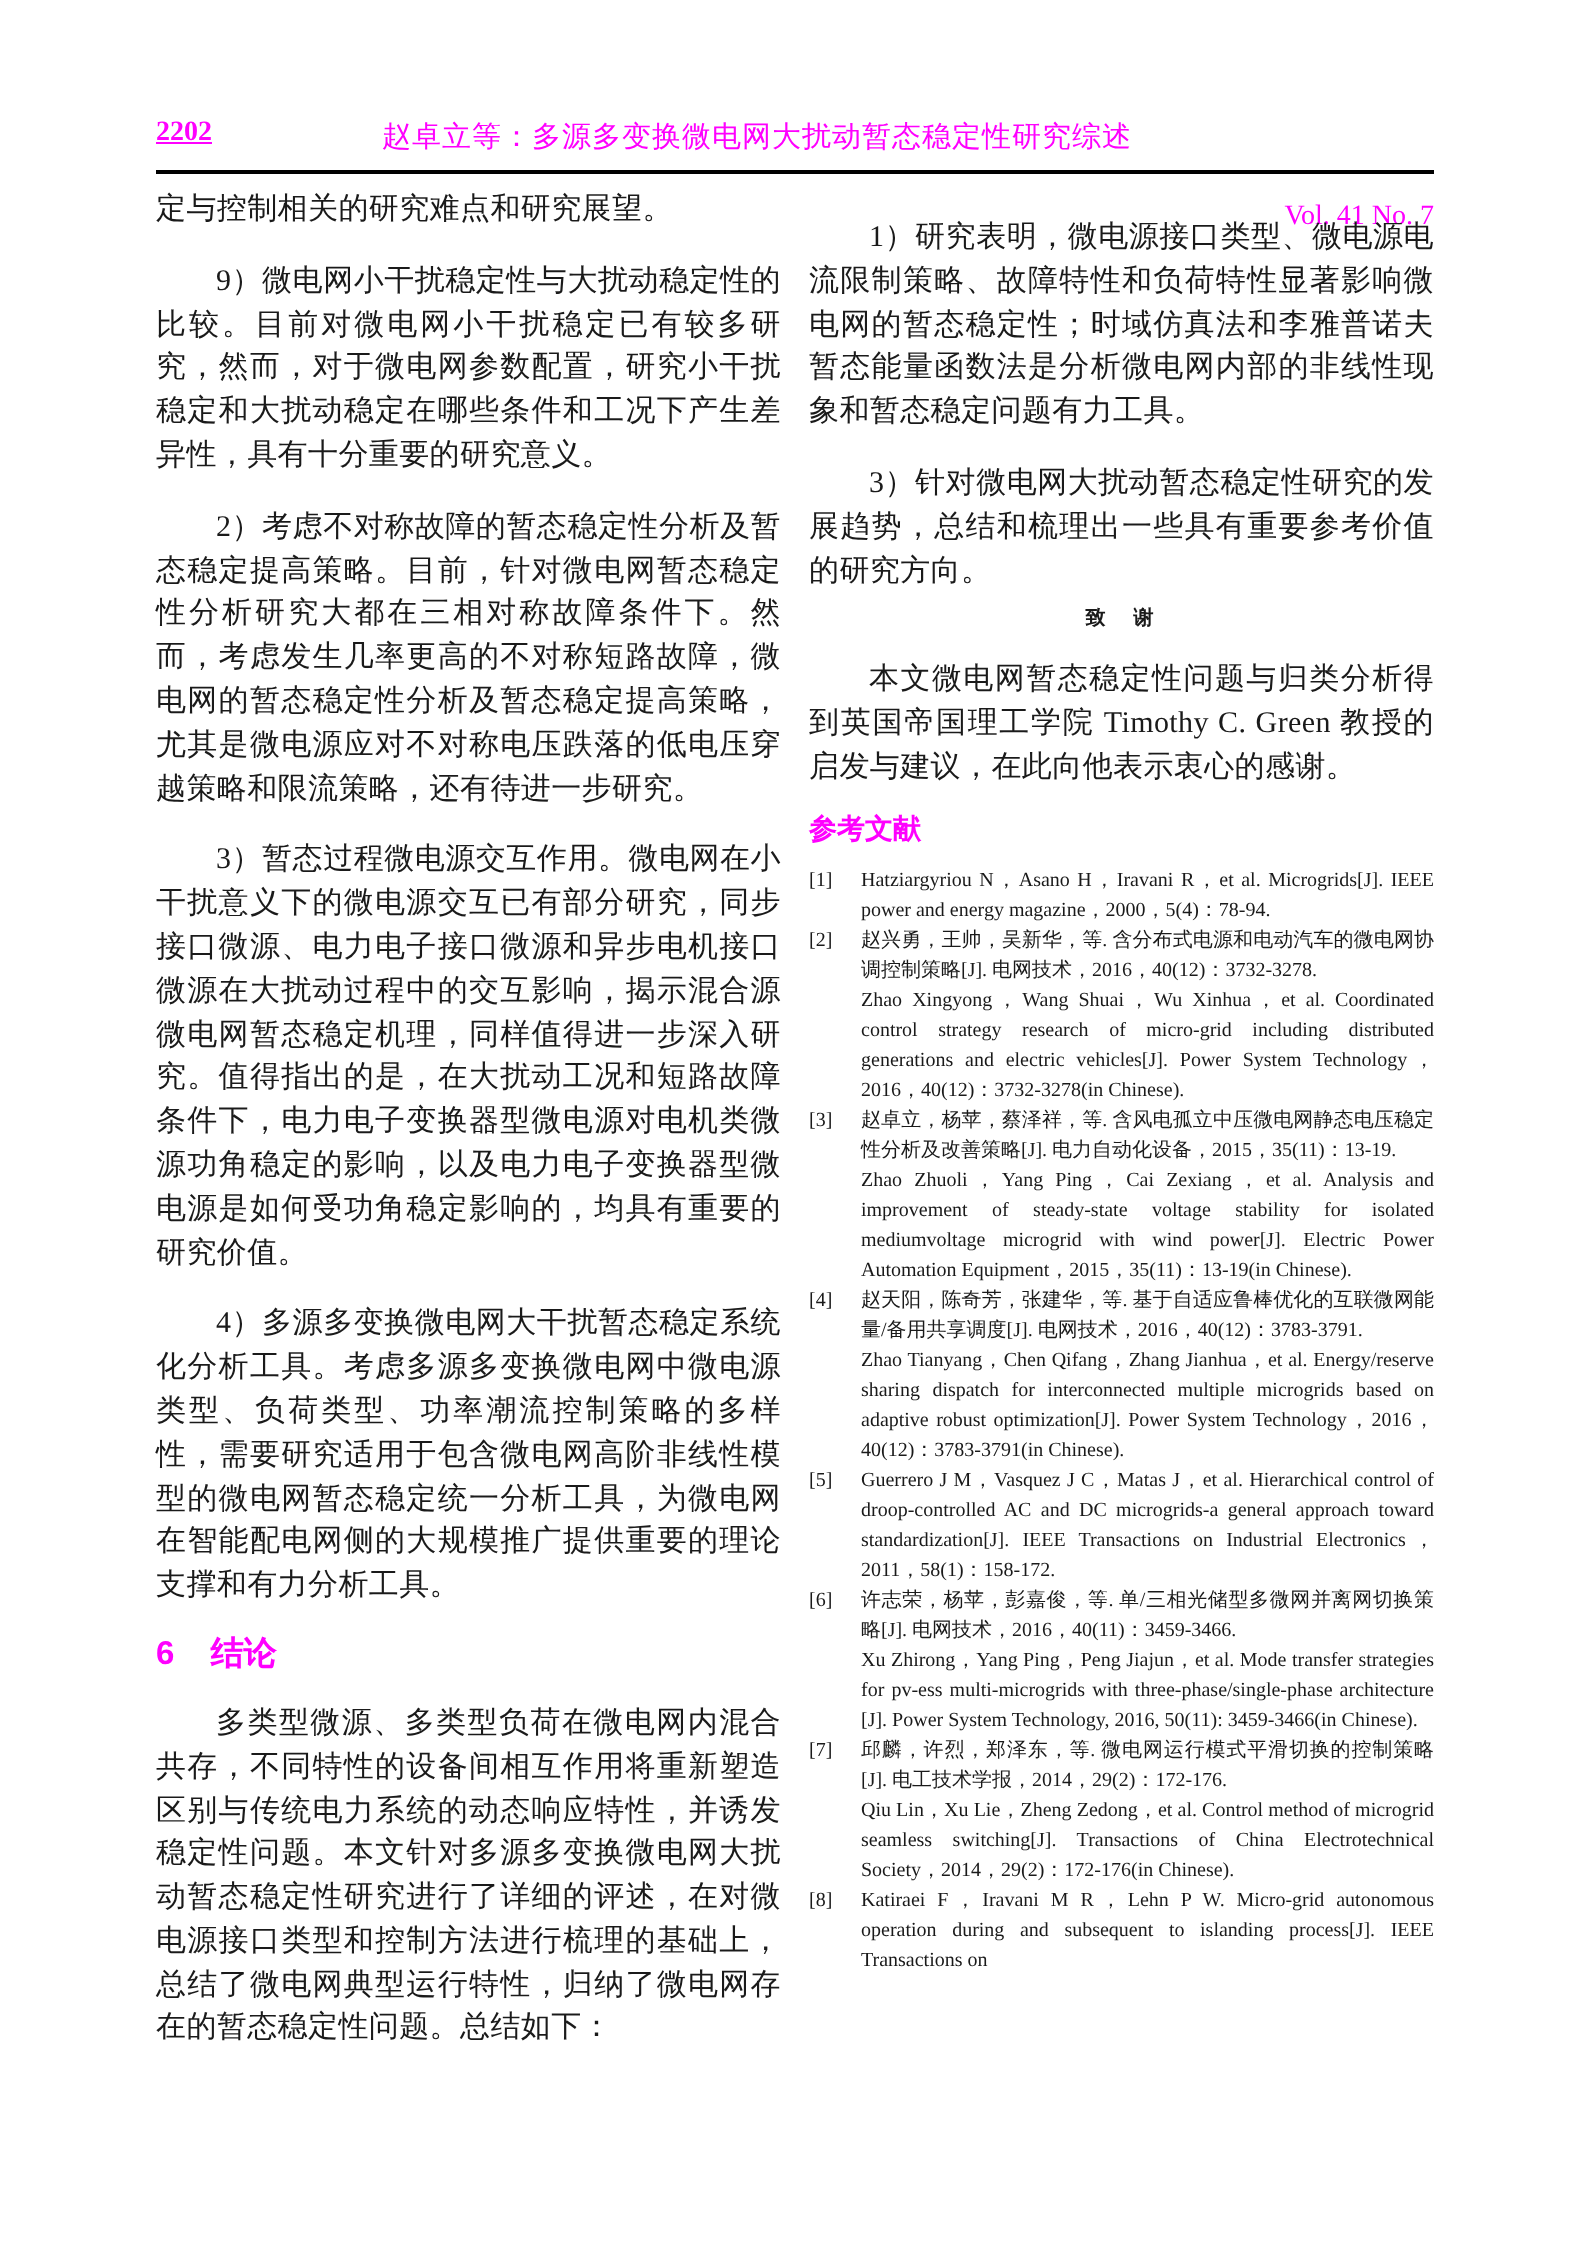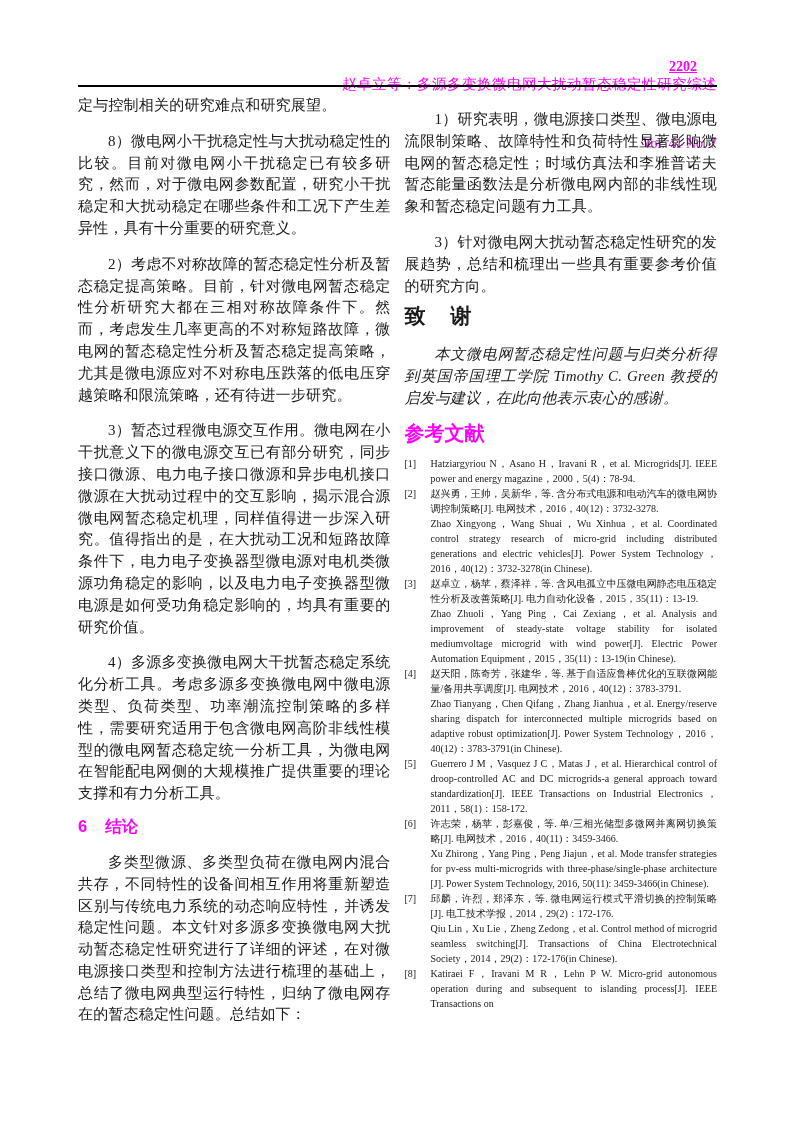--- a/index.html
+++ b/index.html
@@ -12,22 +12,21 @@
     font-family: "Liberation Serif", "DejaVu Serif", serif;
     color: #1a1a1a;
     overflow: hidden;
   }
   .header {
     position: absolute;
     top: 59px;
     left: 78px;
     width: 639px;
     display: flex;
-    align-items: flex-end;
-    flex-direction: column;
+    align-items: flex-start;
   }
   .pagenum {
     color: var(--accent, #FF00FF);
     font-size: 14px;
     font-weight: bold;
     text-decoration: underline;
     min-width: 48px;
   }
   .runtitle {
     flex: 1;
@@ -71,31 +70,31 @@
   sup { font-size: 9px; line-height: 0; }
   .sec-heading {
     margin: 11px 0 8px 0;
     color: var(--accent, #FF00FF);
     font-family: "Liberation Sans", "DejaVu Sans", sans-serif;
     font-size: 16.5px;
     font-weight: bold;
   }
   .sec-heading .sec-title { margin-left: 1.1em; text-align: center; }
   .ack-heading {
-    text-align: left;
+    text-align: center;
     font-weight: bold;
-    font-size: 21px;
+    font-size: 10px;
     margin: 5px 0 3px 0;
     letter-spacing: 2px;
   }
-  .ack-text { font-style: italic; }
+  .ack-text { }
   .ref-heading {
     color: var(--accent, #FF00FF);
     font-family: "Liberation Sans", "DejaVu Sans", sans-serif;
-    font-size: 20px;
+    font-size: 14px;
     font-weight: bold;
     margin: 10px 0 9px 0;
   }
   .ref-item {
     display: flex;
     font-size: 10px;
     line-height: 15px;
   }
   .ref-label { flex: 0 0 26px; width: 26px; }
   .ref-text { flex: 1; text-align: justify; }
@@ -111,21 +110,21 @@
     <span class="runtitle">赵卓立等：多源多变换微电网大扰动暂态稳定性研究综述</span>
     <span class="volno">Vol. 41 No. 7</span>
   </div>
   <div class="rule"></div>
 
   <div class="columns">
 
     <div class="col">
       <div id="left-paras">
           <p class="para">定与控制相关的研究难点和研究展望。</p>
-          <p class="para indent">8）微电网小干扰稳定性与大扰动稳定性的比较。目前对微电网小干扰稳定已有较多研究，然而，对于微电网参数配置，研究小干扰稳定和大扰动稳定在哪些条件和工况下产生差异性，具有十分重要的研究意义。</p>
+          <p class="para indent">9）微电网小干扰稳定性与大扰动稳定性的比较。目前对微电网小干扰稳定已有较多研究，然而，对于微电网参数配置，研究小干扰稳定和大扰动稳定在哪些条件和工况下产生差异性，具有十分重要的研究意义。</p>
           <p class="para indent">2）考虑不对称故障的暂态稳定性分析及暂态稳定提高策略。目前，针对微电网暂态稳定性分析研究大都在三相对称故障条件下。然而，考虑发生几率更高的不对称短路故障，微电网的暂态稳定性分析及暂态稳定提高策略，尤其是微电源应对不对称电压跌落的低电压穿越策略和限流策略，还有待进一步研究。</p>
           <p class="para indent">3）暂态过程微电源交互作用。微电网在小干扰意义下的微电源交互已有部分研究，同步接口微源、电力电子接口微源和异步电机接口微源在大扰动过程中的交互影响，揭示混合源微电网暂态稳定机理，同样值得进一步深入研究。值得指出的是，在大扰动工况和短路故障条件下，电力电子变换器型微电源对电机类微源功角稳定的影响，以及电力电子变换器型微电源是如何受功角稳定影响的，均具有重要的研究价值。</p>
           <p class="para indent">4）多源多变换微电网大干扰暂态稳定系统化分析工具。考虑多源多变换微电网中微电源类型、负荷类型、功率潮流控制策略的多样性，需要研究适用于包含微电网高阶非线性模型的微电网暂态稳定统一分析工具，为微电网在智能配电网侧的大规模推广提供重要的理论支撑和有力分析工具。</p>
         </div>
       <h2 class="sec-heading">
         <span>6</span><span class="sec-title">结论</span>
       </h2>
       <p class="para indent">多类型微源、多类型负荷在微电网内混合共存，不同特性的设备间相互作用将重新塑造区别与传统电力系统的动态响应特性，并诱发稳定性问题。本文针对多源多变换微电网大扰动暂态稳定性研究进行了详细的评述，在对微电源接口类型和控制方法进行梳理的基础上，总结了微电网典型运行特性，归纳了微电网存在的暂态稳定性问题。总结如下：</p>
     </div>
 

